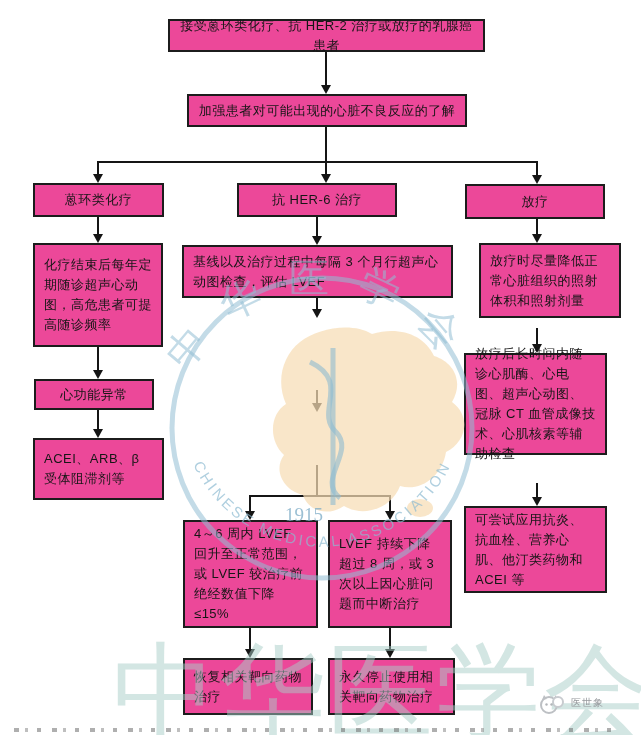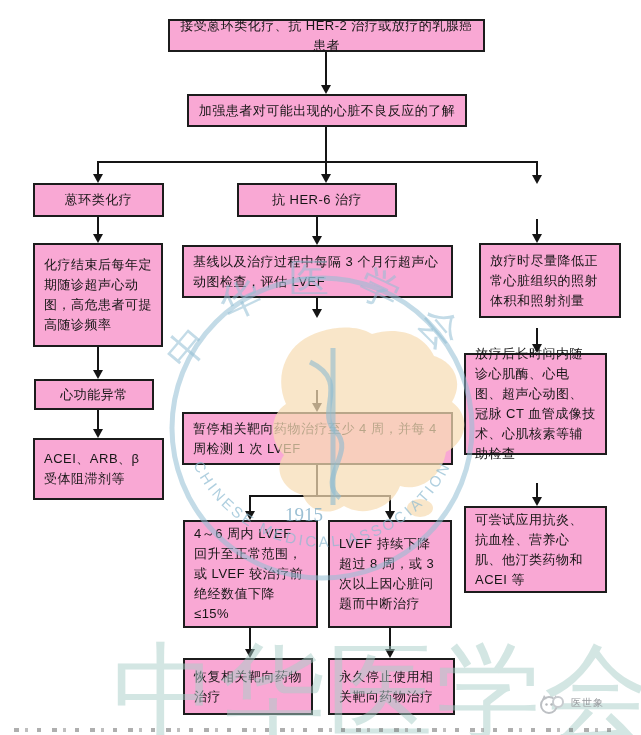--- a/index.html
+++ b/index.html
@@ -1,21 +1,21 @@
 <!DOCTYPE html>
 <html><head>
 <meta charset="utf-8">
 <style>
   html,body{margin:0;padding:0;background:#ffffff;}
   .canvas{
     position:relative;width:641px;height:735px;background:#ffffff;overflow:hidden;
     font-family:"Liberation Sans","DejaVu Sans",sans-serif;color:#161616;
   }
   .box{
-    position:absolute;box-sizing:border-box;background:#f9a8d4;
+    position:absolute;box-sizing:border-box;background:#ec4899;
     border:2px solid #1c1c1c;display:flex;align-items:center;
     font-size:13px;line-height:20px;padding:4px 9px;text-align:left;
     letter-spacing:0.5px;
   }
   .box.center{justify-content:center;text-align:center;}
   .vl{position:absolute;width:2px;background:#151515;}
   .hl{position:absolute;height:2px;background:#151515;}
   .ah{position:absolute;width:0;height:0;border-left:5px solid transparent;
       border-right:5px solid transparent;border-top:9px solid #151515;}
   .wm{position:absolute;left:0;top:0;pointer-events:none;z-index:5;}
@@ -36,27 +36,27 @@
 
 <div class="canvas">
 
   <div class="flow">
 
     <div class="box center" style="left:168px;top:19px;width:317px;height:33px">接受蒽环类化疗、抗 HER-2 治疗或放疗的乳腺癌患者</div>
     <div class="box center" style="left:187px;top:94px;width:280px;height:33px">加强患者对可能出现的心脏不良反应的了解</div>
 
     <div class="box center" style="left:33px;top:183px;width:131px;height:34px">蒽环类化疗</div>
     <div class="box center" style="left:237px;top:183px;width:160px;height:34px">抗 HER-6 治疗</div>
+    <div class="box center" style="left:465px;top:184px;width:140px;height:35px">放疗</div>
 
     <div class="box" style="left:33px;top:243px;width:130px;height:104px">化疗结束后每年定期随诊超声心动图，高危患者可提高随诊频率</div>
     <div class="box center" style="left:34px;top:379px;width:120px;height:31px">心功能异常</div>
     <div class="box" style="left:33px;top:438px;width:131px;height:62px">ACEI、ARB、β受体阻滞剂等</div>
 
     <div class="box" style="left:182px;top:245px;width:271px;height:53px">基线以及治疗过程中每隔 3 个月行超声心动图检查，评估 LVEF</div>
-    <div class="box" style="left:182px;top:412px;width:271px;height:53px">暂停相关靶向药物治疗至少 4 周，并每 4 周检测 1 次 LVEF</div>
     <div class="box" style="left:183px;top:520px;width:135px;height:108px">4～6 周内 LVEF 回升至正常范围，或 LVEF 较治疗前绝经数值下降≤15%</div>
     <div class="box" style="left:328px;top:520px;width:124px;height:108px">LVEF 持续下降超过 8 周，或 3 次以上因心脏问题而中断治疗</div>
     <div class="box" style="left:183px;top:658px;width:130px;height:57px">恢复相关靶向药物治疗</div>
     <div class="box" style="left:328px;top:658px;width:127px;height:57px">永久停止使用相关靶向药物治疗</div>
 
     <div class="box" style="left:479px;top:243px;width:142px;height:75px">放疗时尽量降低正常心脏组织的照射体积和照射剂量</div>
     <div class="box" style="left:464px;top:353px;width:143px;height:102px">放疗后长时间内随诊心肌酶、心电图、超声心动图、冠脉 CT 血管成像技术、心肌核素等辅助检查</div>
     <div class="box" style="left:464px;top:506px;width:143px;height:87px">可尝试应用抗炎、抗血栓、营养心肌、他汀类药物和 ACEI 等</div>
 
     <div class="vl" style="left:325px;top:52px;height:33px"></div>

